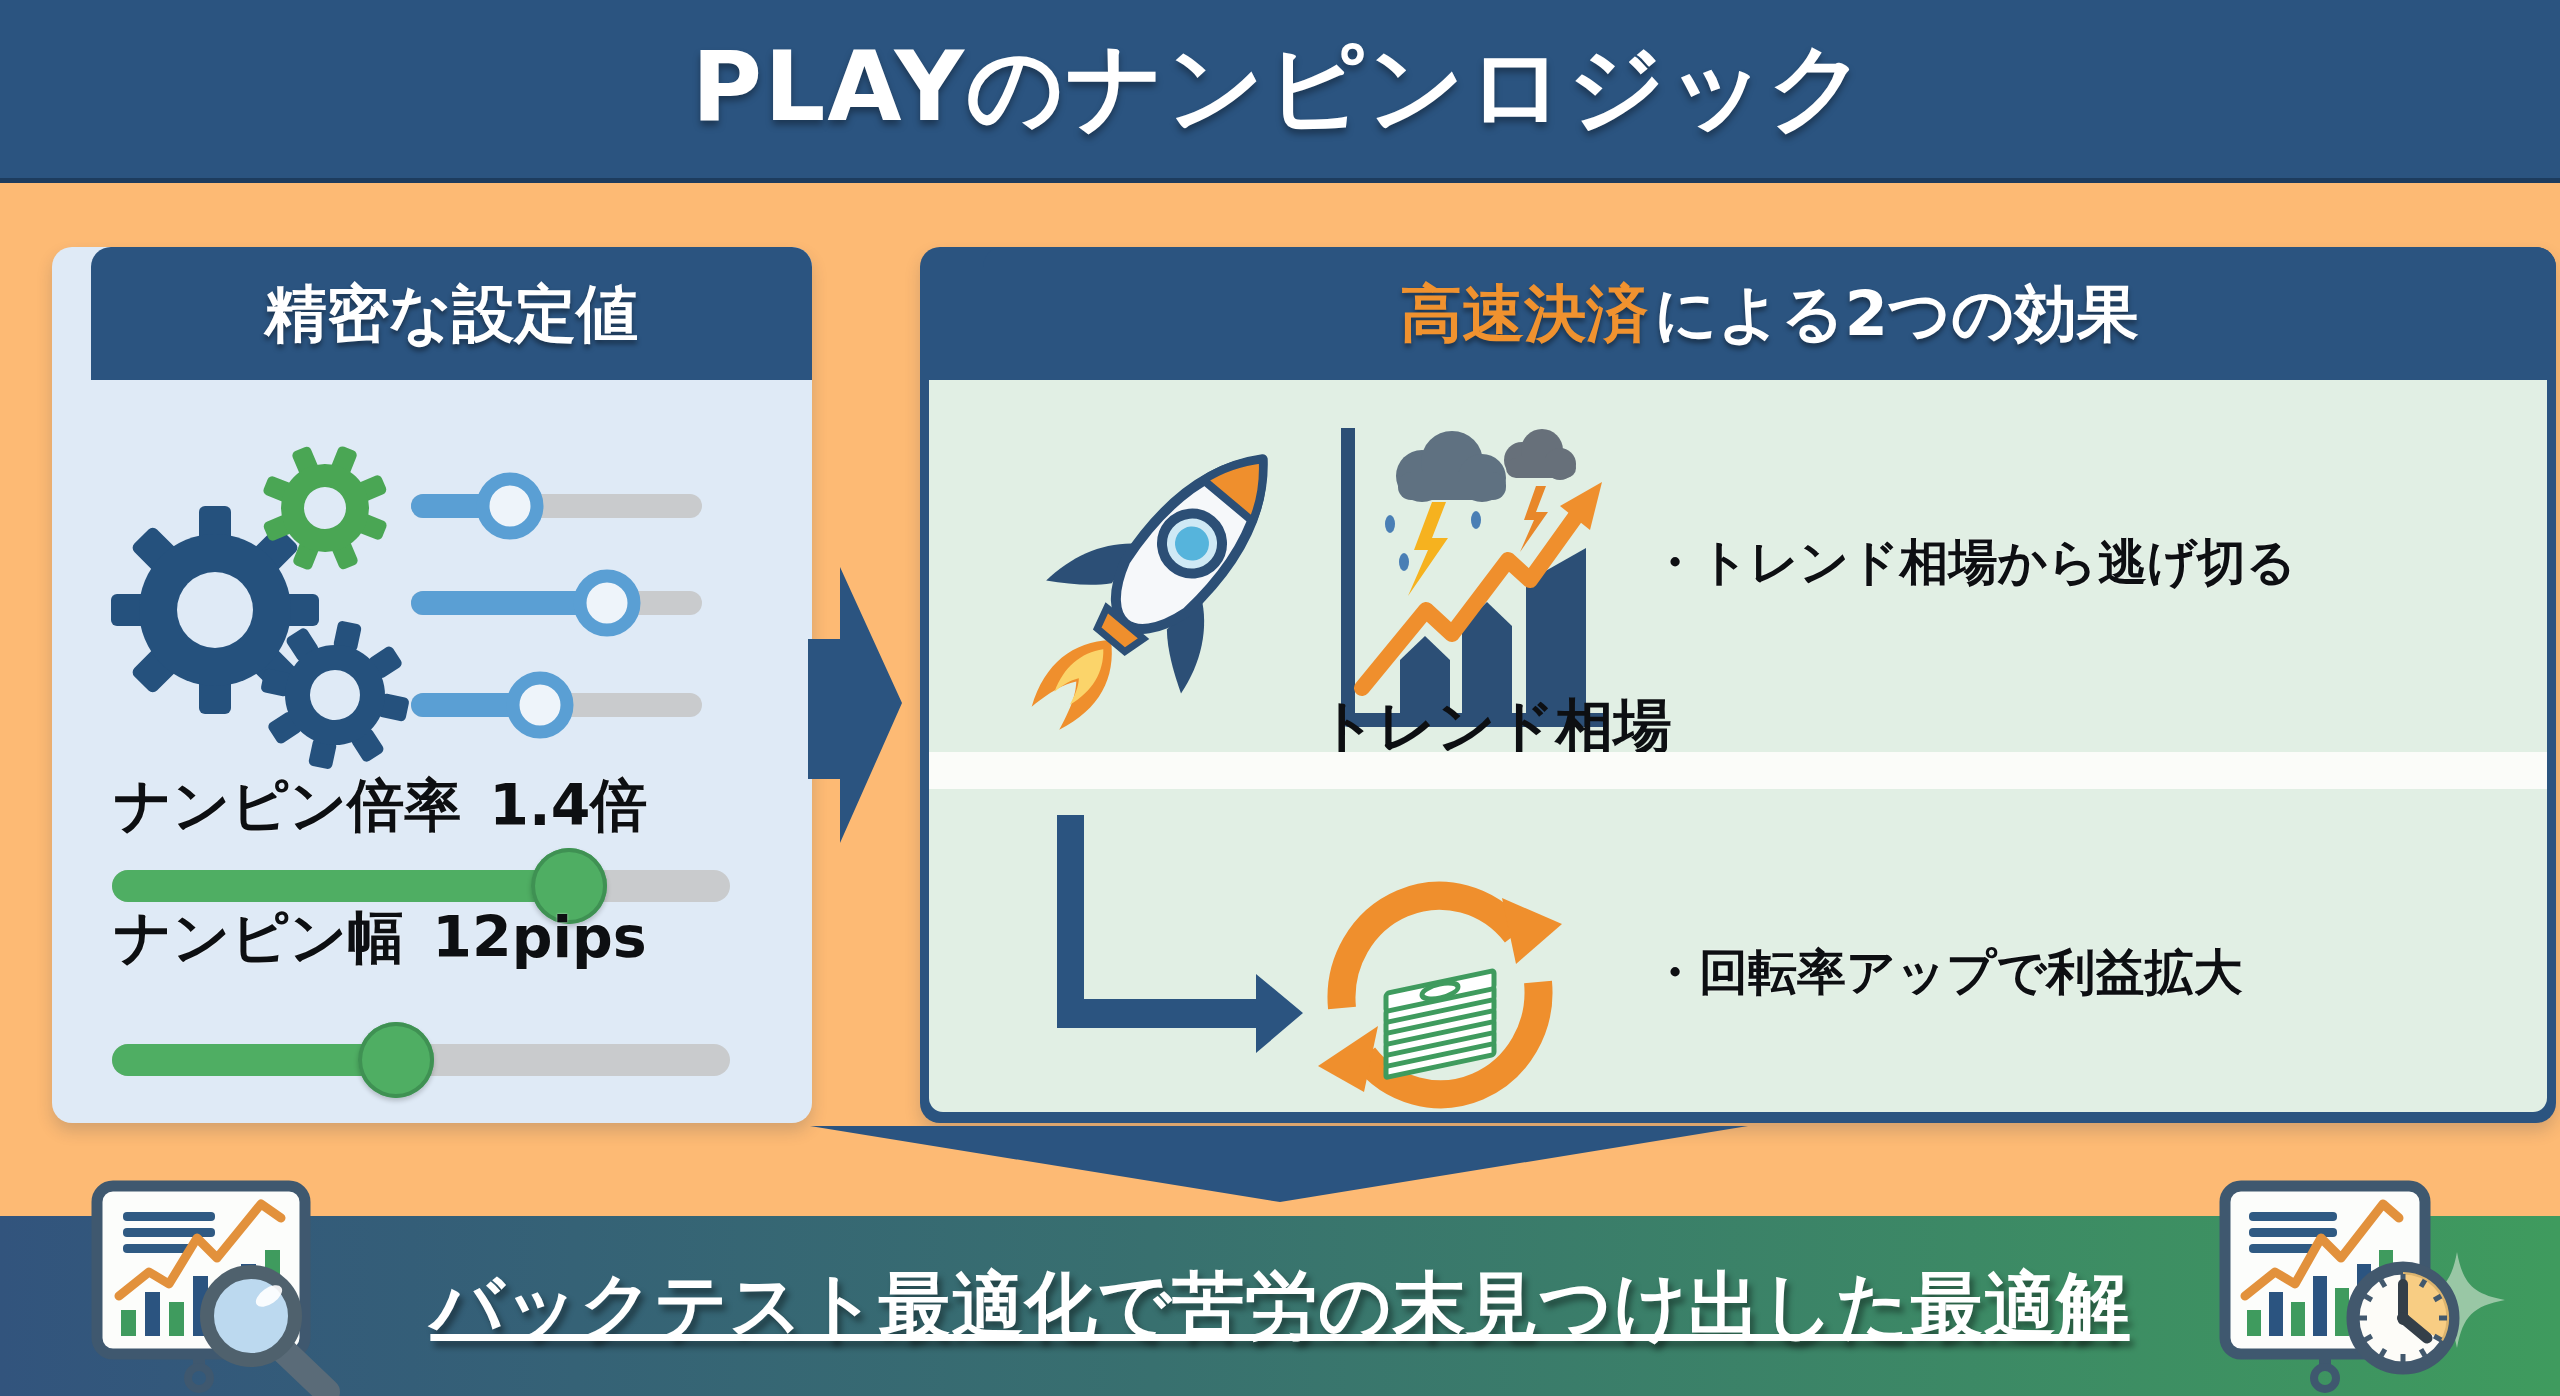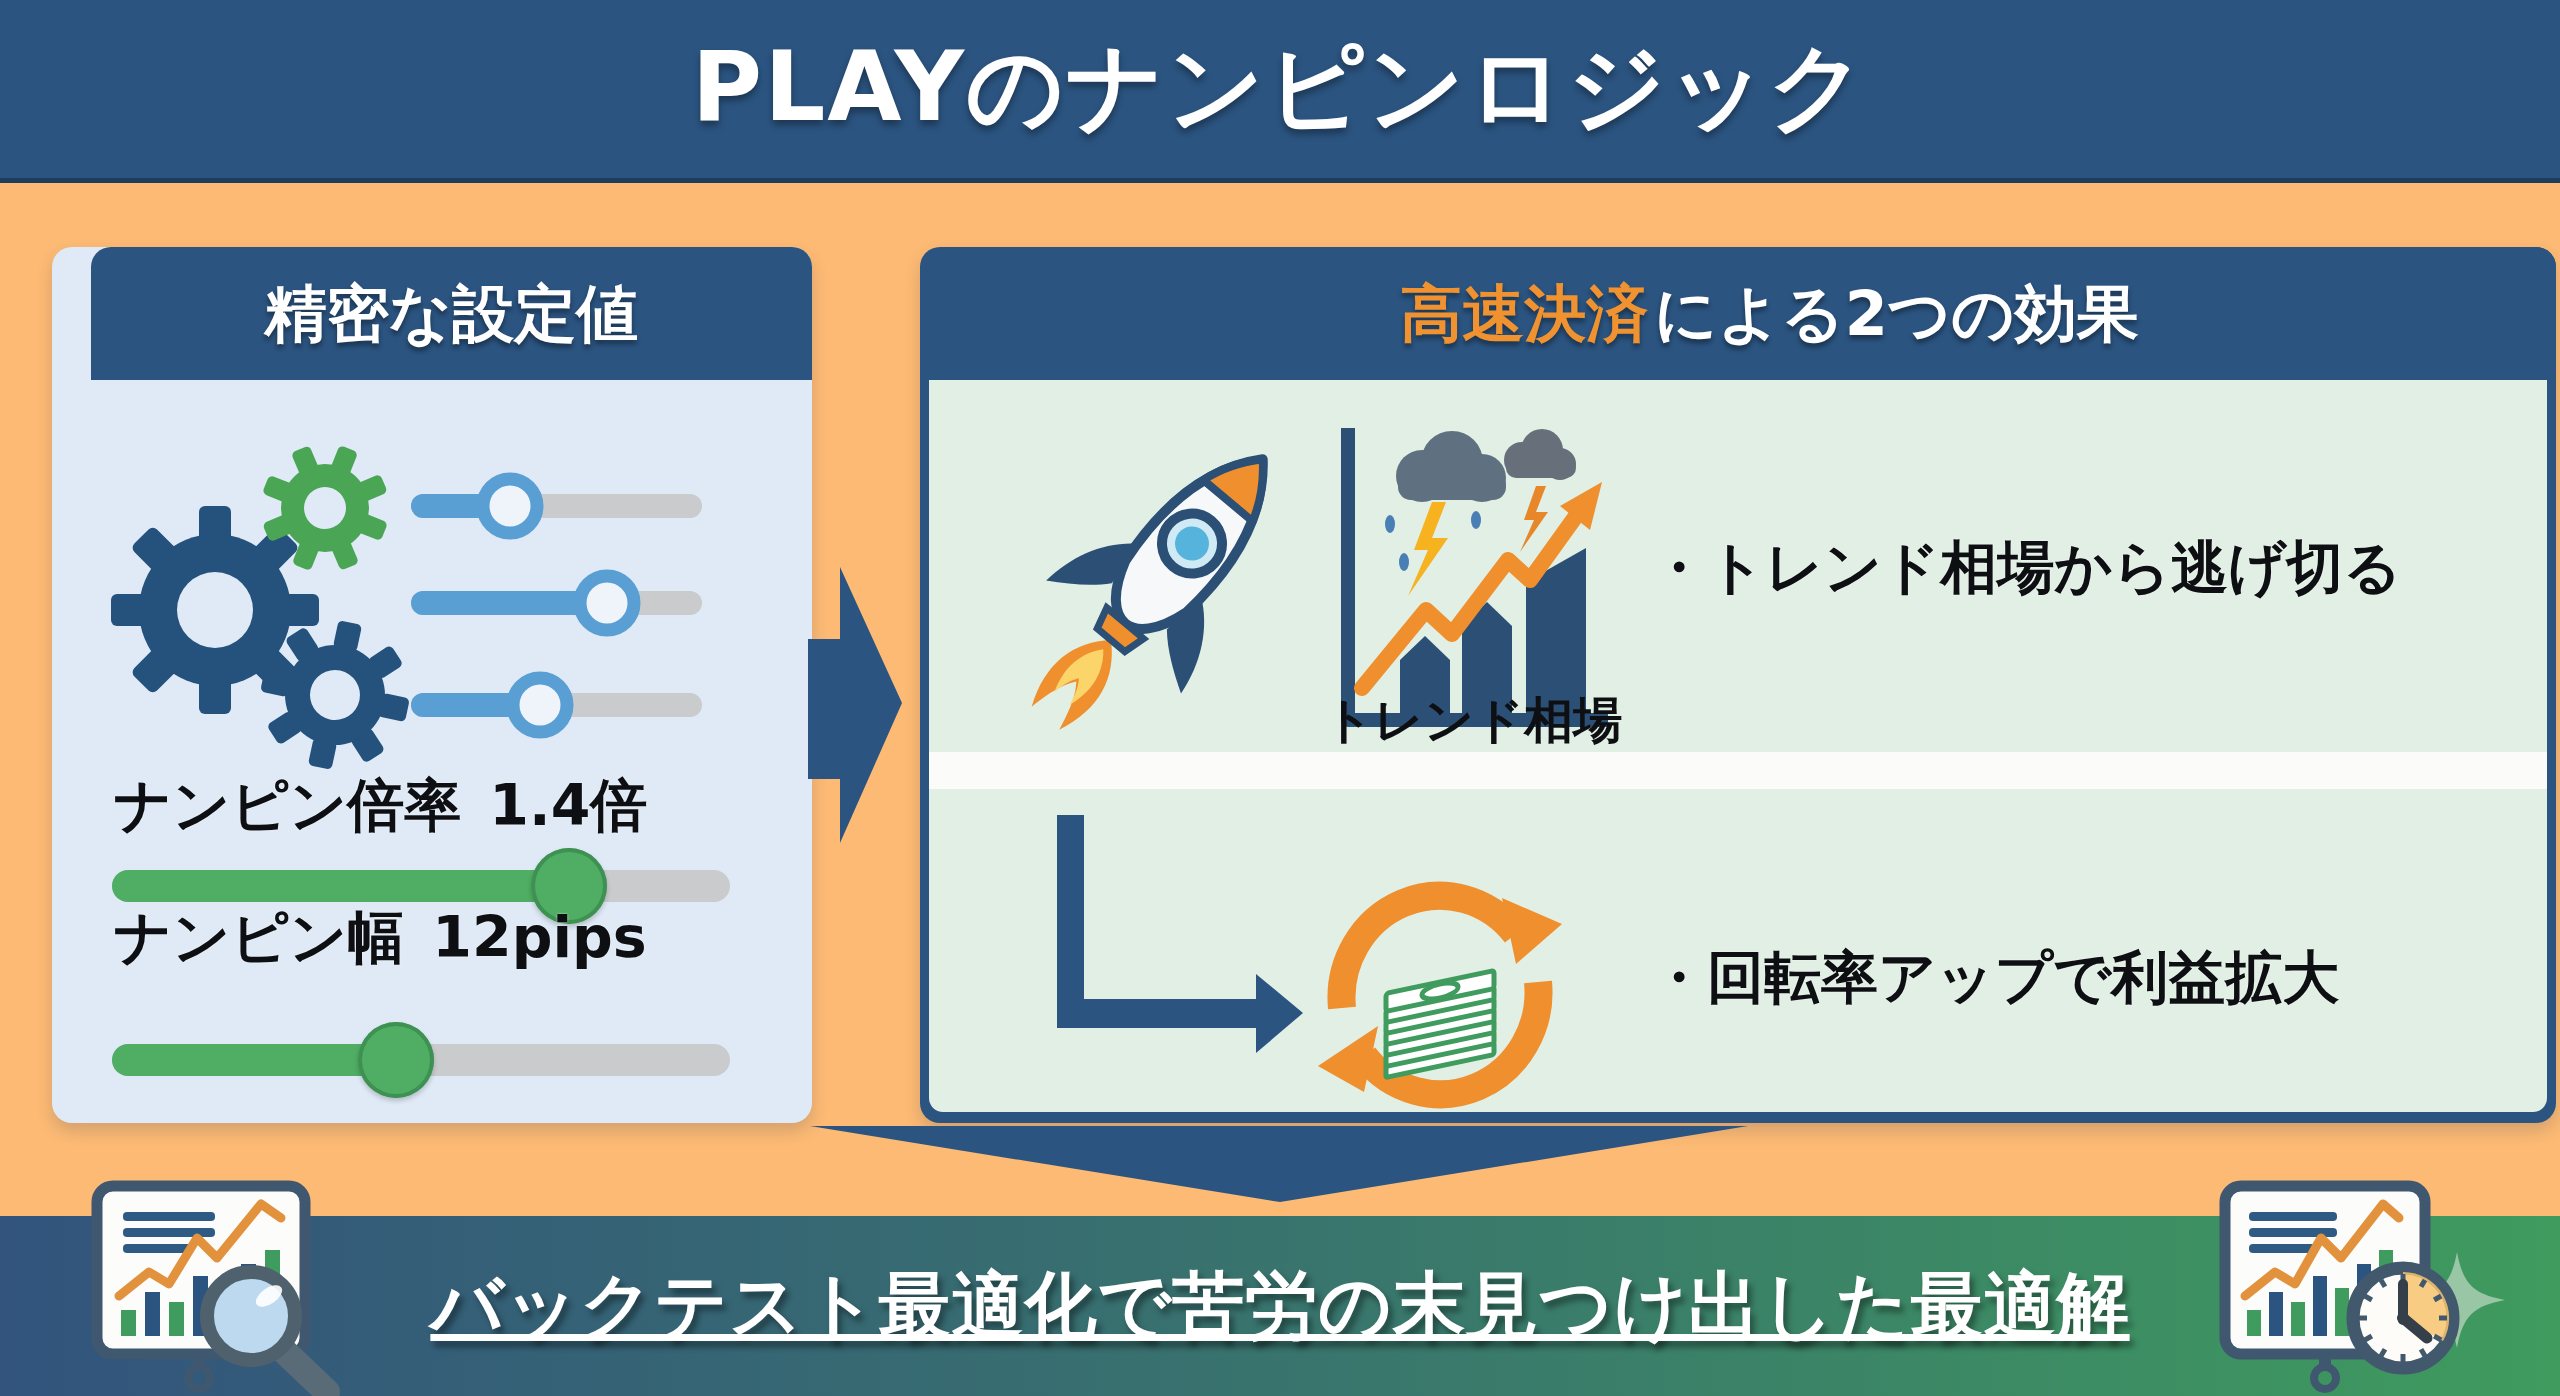--- a/index.html
+++ b/index.html
@@ -29,24 +29,24 @@
   .setting-label .val{margin-left:28px;}
   .lbl-1{top:388px;}
   .lbl-2{top:513px;margin-top:7px;}
   .big-slider{position:absolute;left:60px;width:618px;height:32px;border-radius:16px;background:#c9cbcd;}
   .sld-1{top:490px;}
   .sld-2{top:664px;}
   .big-slider .fill{position:absolute;left:0;top:0;height:100%;border-radius:16px;background:#4fae63;}
   .big-slider .knob{position:absolute;top:-22px;width:76px;height:76px;border-radius:50%;background:#4fae63;box-shadow:inset 0 0 0 4px #3f9153, 0 3px 5px rgba(0,0,0,.2);}
 
   
-  .bullet{position:absolute;left:721px;font-size:57px;font-weight:700;color:#0d0f12;white-space:nowrap;text-shadow:0 0 2px rgba(255,255,255,.8);}
+  .bullet{position:absolute;left:721px;font-size:49px;font-weight:700;color:#0d0f12;white-space:nowrap;text-shadow:0 0 2px rgba(255,255,255,.8);}
   .bullet-1{top:150px;}
   .bullet-2{top:560px;}
-  .icon-caption{position:absolute;left:389px;top:308px;width:310px;text-align:center;font-size:49px;font-weight:700;color:#0d0f12;white-space:nowrap;}
+  .icon-caption{position:absolute;left:389px;top:308px;width:310px;text-align:center;font-size:58px;font-weight:700;color:#0d0f12;white-space:nowrap;}
   .abs{position:absolute;}
 
   
   .center-arrow-svg{position:absolute;left:800px;top:555px;}
   .down-arrow-svg{position:absolute;left:808px;top:1124px;}
 
   
   .footer-bar{position:absolute;left:0;top:1216px;width:2560px;height:180px;background:linear-gradient(90deg,#32547d 0%,#38706f 45%,#3f9b5e 100%);border-bottom:6px solid rgba(0,0,0,.25);display:flex;align-items:center;justify-content:center;}
   .footer-bar .txt{color:#fff;font-size:72px;font-weight:700;letter-spacing:1px;text-shadow:4px 6px 6px rgba(0,0,0,.4);white-space:nowrap;text-decoration:underline;}
   .footer-icon-left{position:absolute;left:85px;top:1178px;}

